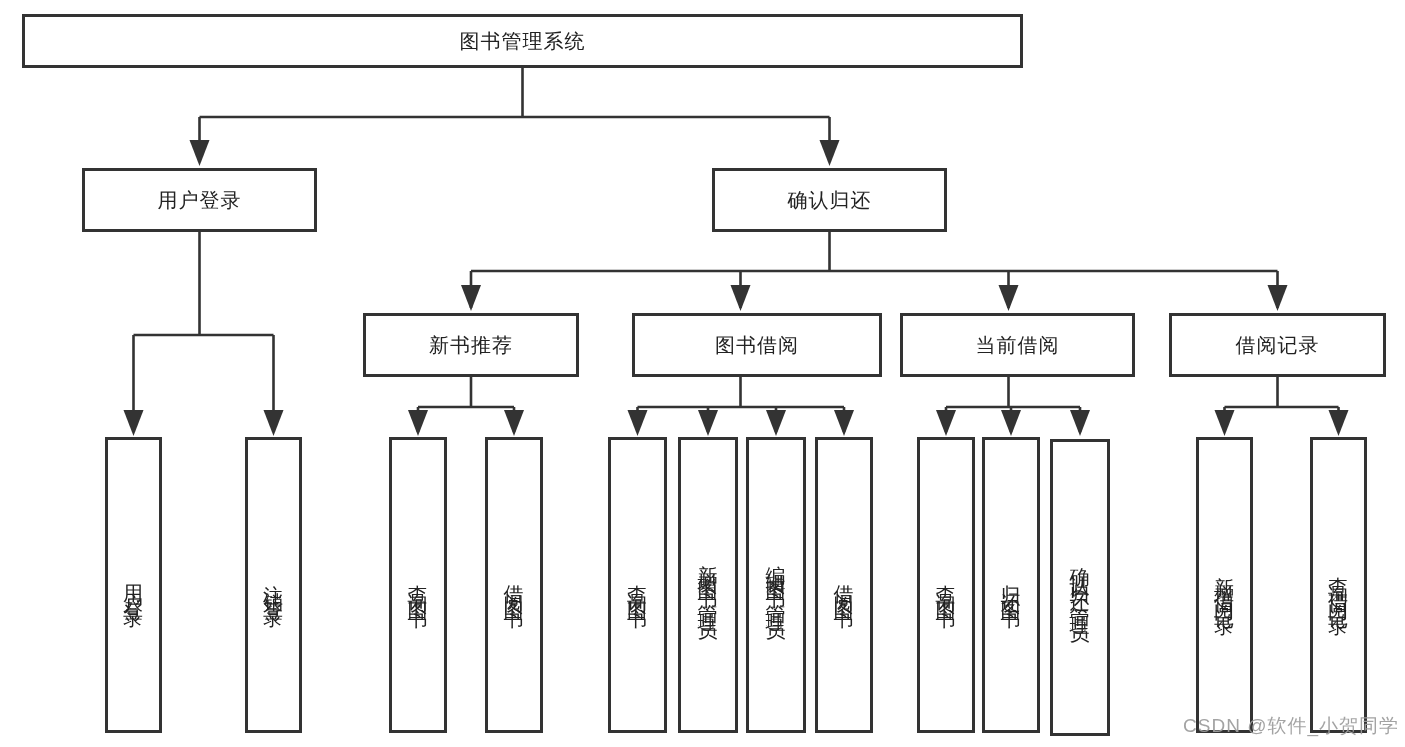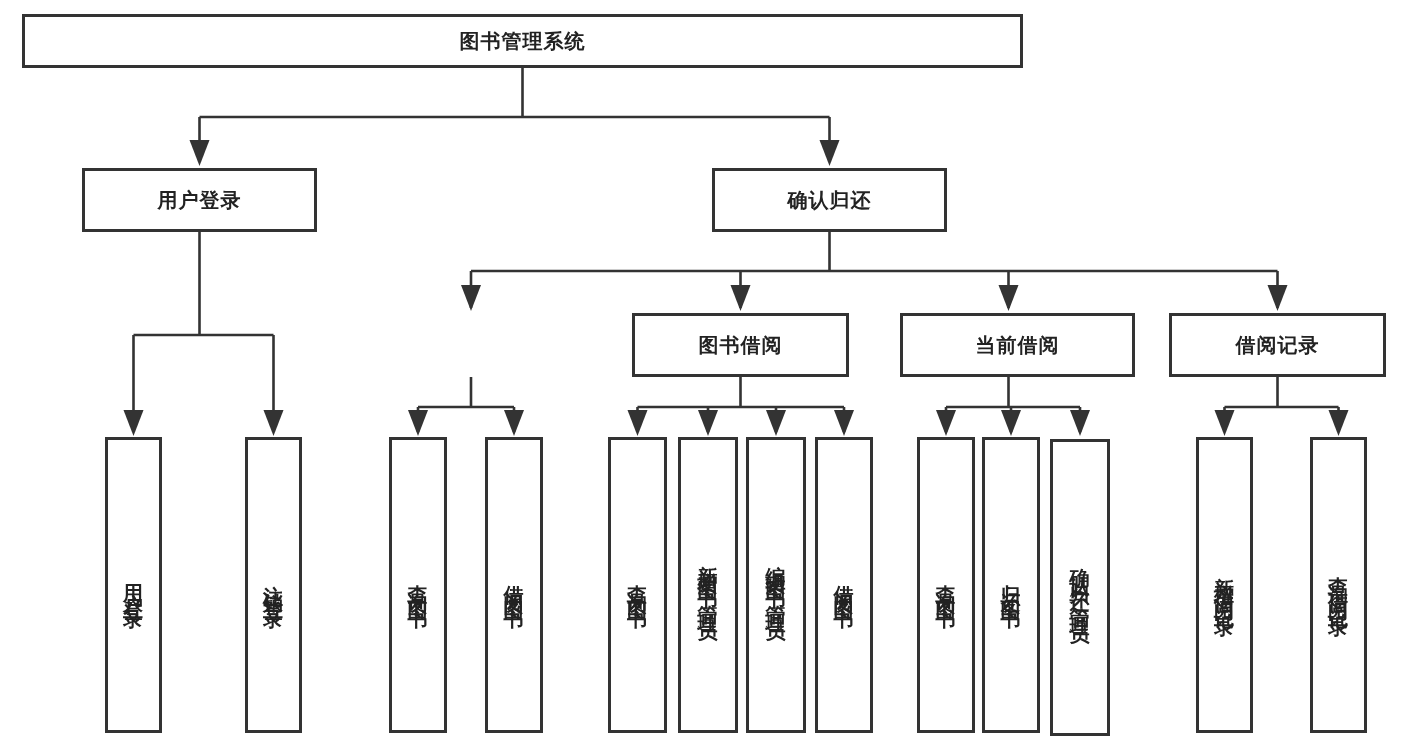--- a/index.html
+++ b/index.html
@@ -25,21 +25,20 @@
     position: absolute;
     box-sizing: border-box;
     background: #ffffff;
     border: 3px solid #333333;
     display: flex;
     align-items: center;
     justify-content: center;
     color: #222222;
     font-size: 20px;
     line-height: 1;
-    font-weight: bold;
   }
   .hlabel {
     white-space: nowrap;
     letter-spacing: 1px;
   }
   .vbox span.vlabel {
     writing-mode: vertical-rl;
     text-orientation: mixed;
     letter-spacing: 8px;
     white-space: nowrap;
@@ -104,21 +103,24 @@
     <span class="hlabel">图书管理系统</span>
   </div>
 
   <div class="box" style="left:82px; top:168px; width:235px; height:64px;">
     <span class="hlabel">用户登录</span>
   </div>
   <div class="box" style="left:712px; top:168px; width:235px; height:64px;">
     <span class="hlabel">确认归还</span>
   </div>
 
-  <div class="box" style="left:632px; top:313px; width:217px; height:64px;">
+  <div class="box" style="left:363px; top:313px; width:216px; height:64px;">
+    <span class="hlabel">新书推荐</span>
+  </div>
+  <div class="box" style="left:632px; top:313px; width:250px; height:64px;">
     <span class="hlabel">图书借阅</span>
   </div>
   <div class="box" style="left:900px; top:313px; width:235px; height:64px;">
     <span class="hlabel">当前借阅</span>
   </div>
   <div class="box" style="left:1169px; top:313px; width:217px; height:64px;">
     <span class="hlabel">借阅记录</span>
   </div>
 
   <div class="box vbox" style="left:105px; top:437px; width:57px; height:296px;">
@@ -158,14 +160,15 @@
     <span class="vlabel">确认归还（管理员）</span>
   </div>
 
   <div class="box vbox" style="left:1196px; top:437px; width:57px; height:296px;">
     <span class="vlabel">新增借阅记录</span>
   </div>
   <div class="box vbox" style="left:1310px; top:437px; width:57px; height:296px;">
     <span class="vlabel">查询借阅记录</span>
   </div>
 
+  <div class="watermark">CSDN @软件_小贺同学</div>
 
 </div>
 
 </body></html>

